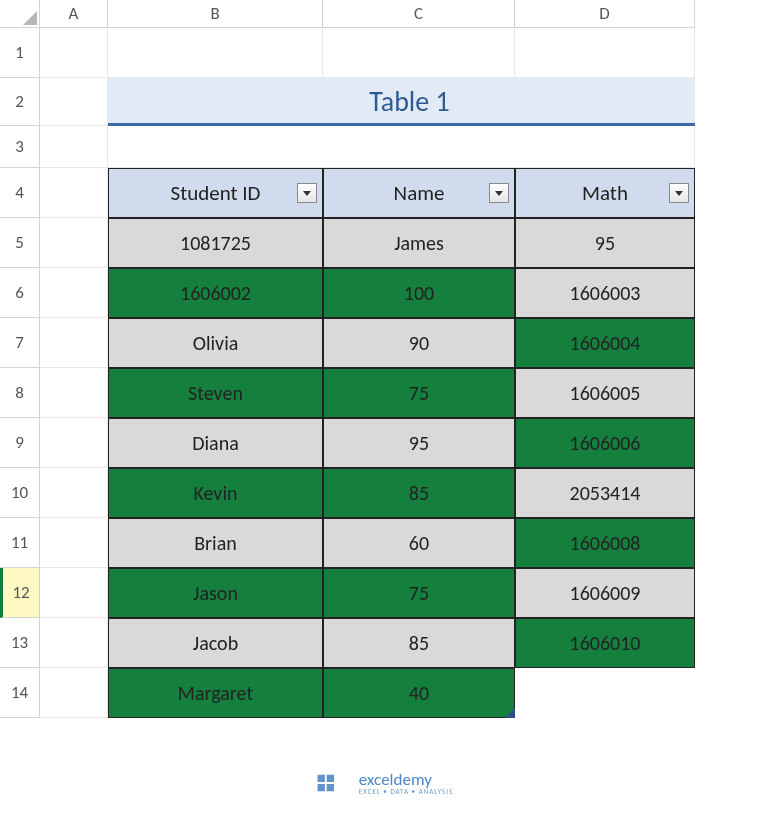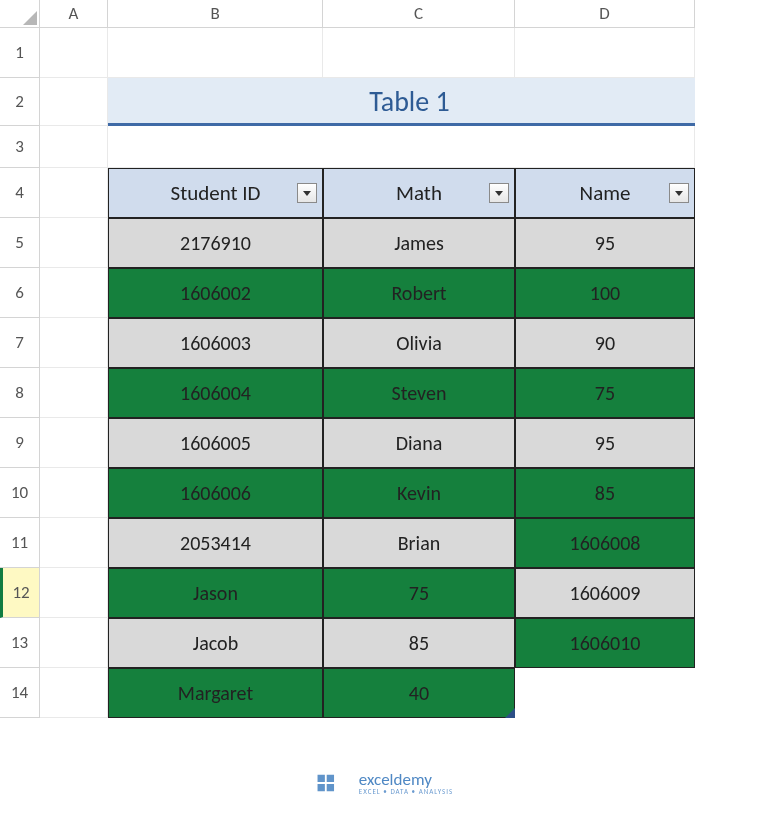--- a/index.html
+++ b/index.html
@@ -63,48 +63,48 @@
   <div class="cell" style="grid-column:3/6"></div>
 
   <div class="row-header">4</div>
   <div class="cell"></div>
   <div class="table-area">
     <div class="th">
         <span class="label">Student ID</span>
         <span class="filter-btn"></span>
       </div>
     <div class="th">
+        <span class="label">Name</span>
+        <span class="filter-btn"></span>
+      </div>
+    <div class="th">
         <span class="label">Math</span>
         <span class="filter-btn"></span>
       </div>
-    <div class="th">
-        <span class="label">Name</span>
-        <span class="filter-btn"></span>
-      </div>
 
-    <div class="td odd">2176910</div>
+    <div class="td odd">1081725</div>
       <div class="td odd">James</div>
       <div class="td odd">95</div>
     <div class="td even">1606002</div>
-      <div class="td even">Robert</div>
       <div class="td even">100</div>
     <div class="td odd">1606003</div>
       <div class="td odd">Olivia</div>
       <div class="td odd">90</div>
     <div class="td even">1606004</div>
       <div class="td even">Steven</div>
       <div class="td even">75</div>
     <div class="td odd">1606005</div>
       <div class="td odd">Diana</div>
       <div class="td odd">95</div>
     <div class="td even">1606006</div>
       <div class="td even">Kevin</div>
       <div class="td even">85</div>
     <div class="td odd">2053414</div>
       <div class="td odd">Brian</div>
+      <div class="td odd">60</div>
     <div class="td even">1606008</div>
       <div class="td even">Jason</div>
       <div class="td even">75</div>
     <div class="td odd">1606009</div>
       <div class="td odd">Jacob</div>
       <div class="td odd">85</div>
     <div class="td even">1606010</div>
       <div class="td even">Margaret</div>
       <div class="td even" style="position:relative">
         <span>40</span>

